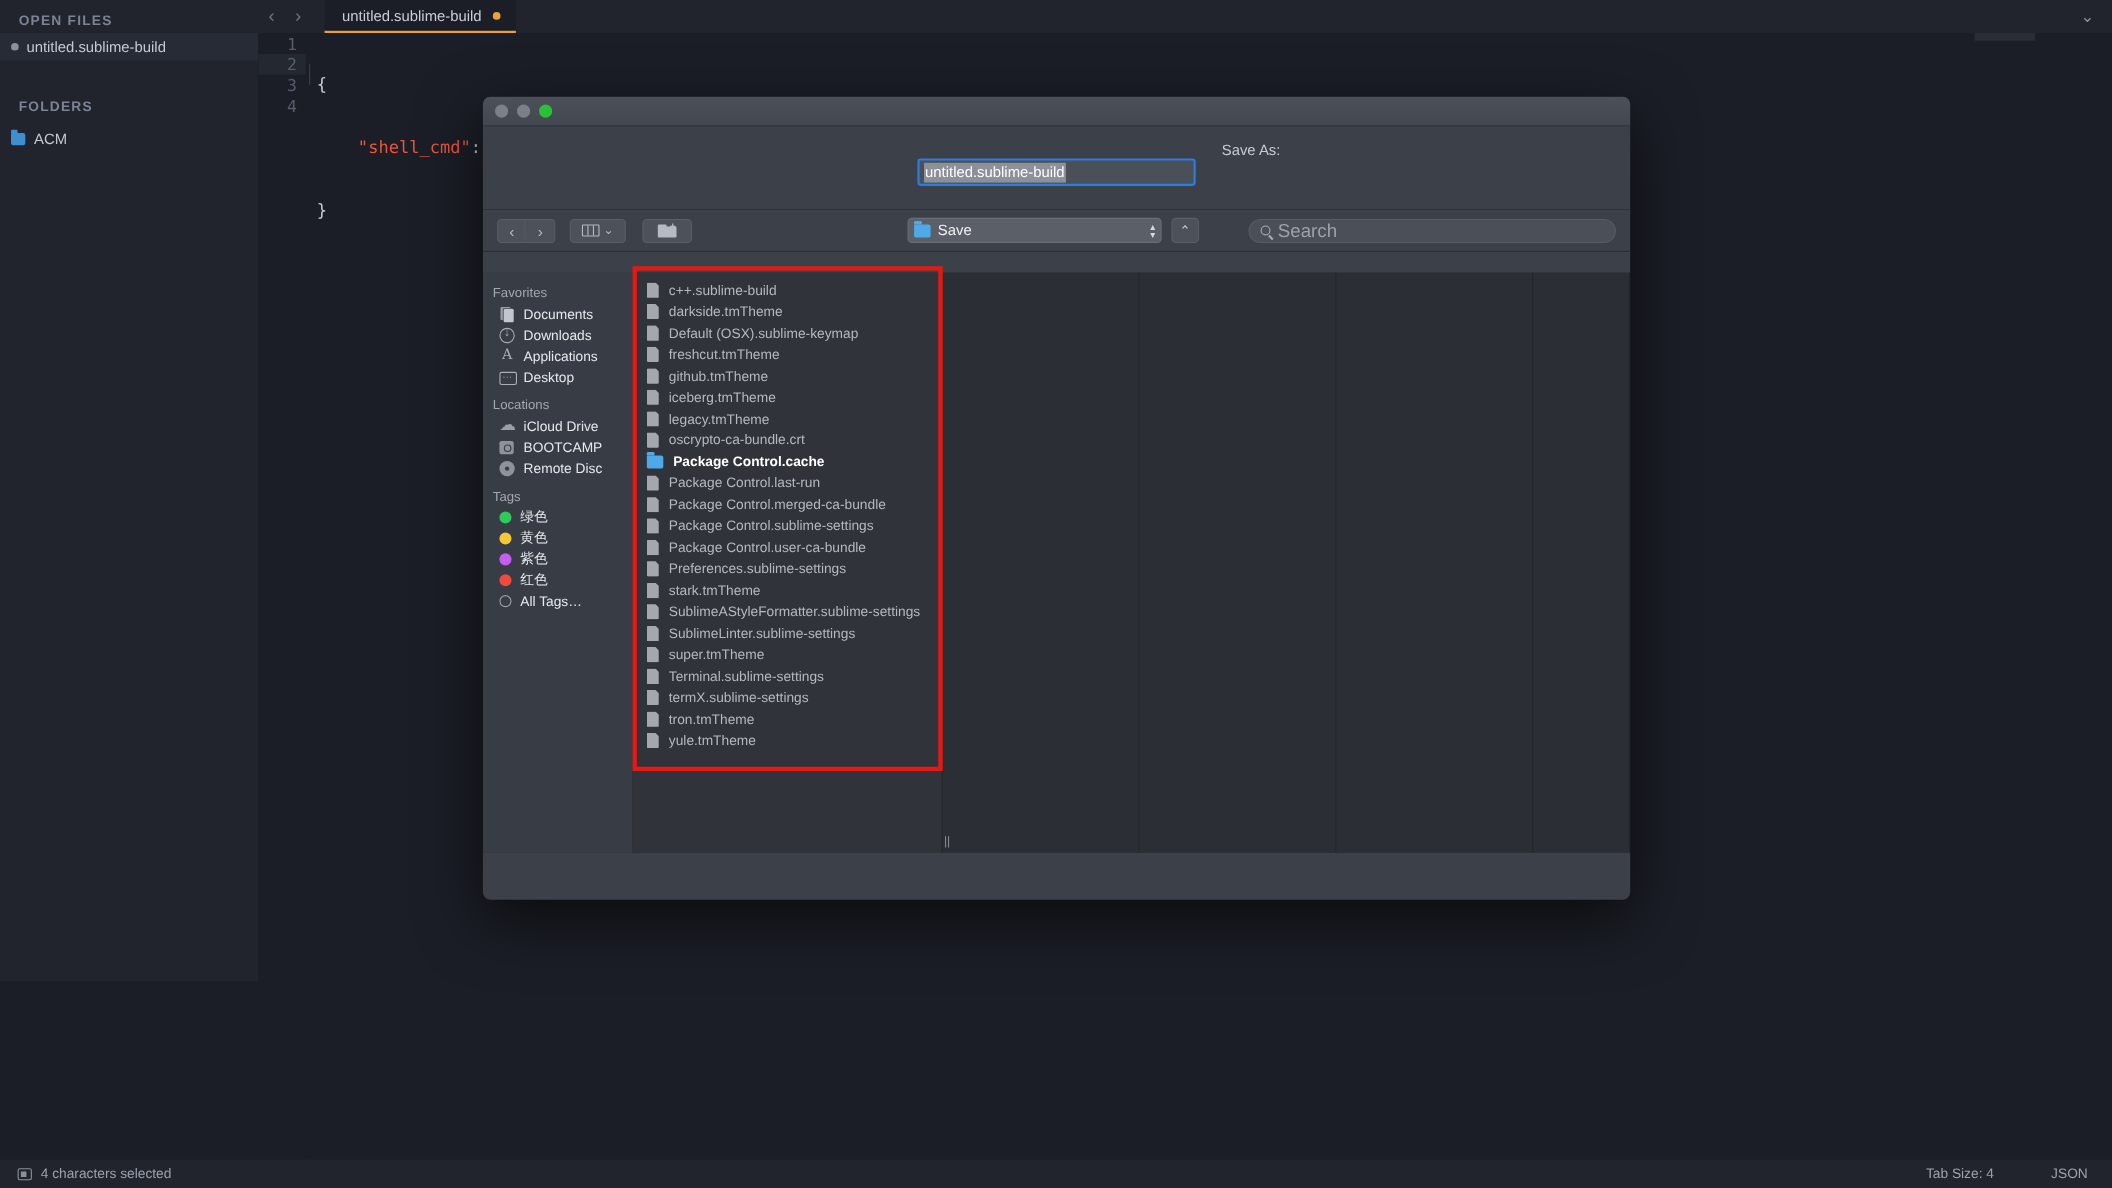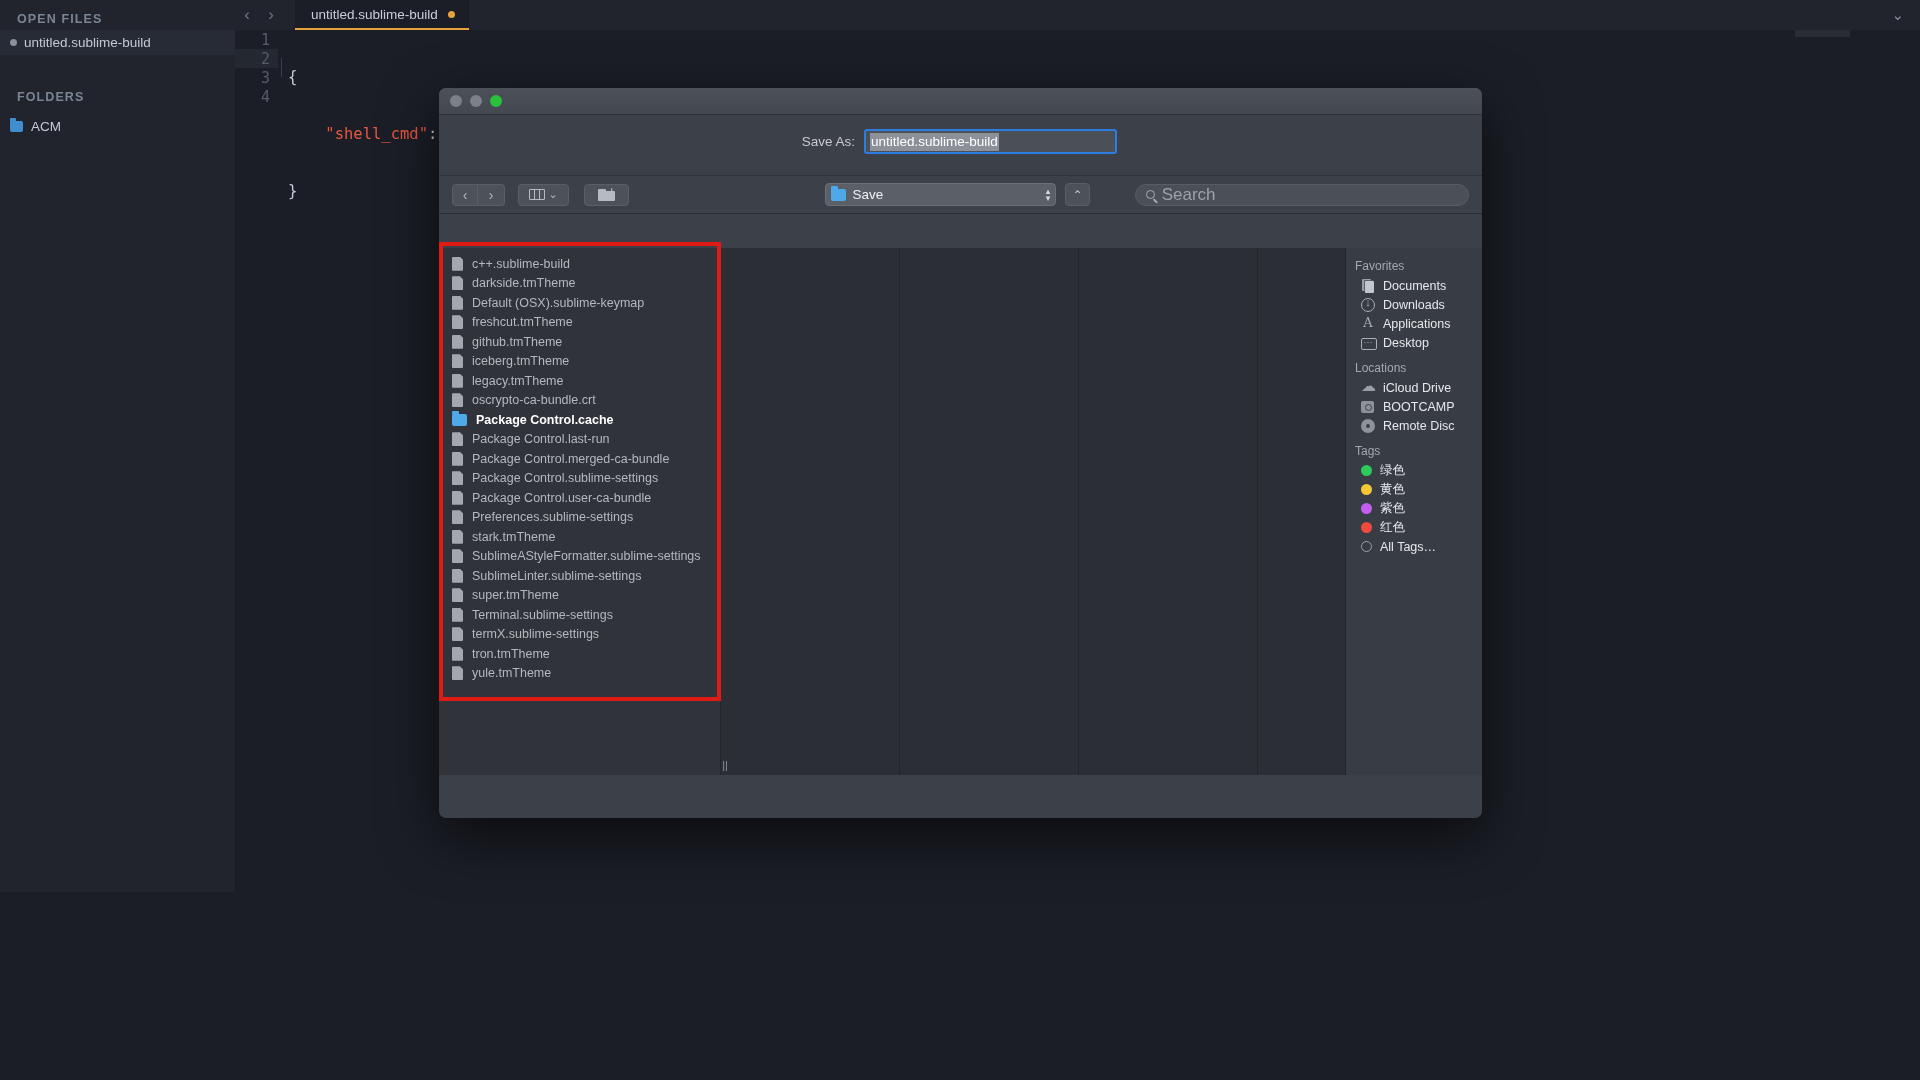--- a/index.html
+++ b/index.html
@@ -173,20 +173,21 @@
   #tl-zoom  { background: #2ac03a; }
 
   #dlg-fields {
     padding: 14px 0 12px 0;
     background: #3c4049;
     border-bottom: 1px solid #303439;
   }
   .field-row {
     display: flex; align-items: center;
     margin-bottom: 9px;
+    flex-direction: column;
   }
   .field-label {
     width: 425px; text-align: right;
     padding-right: 9px;
     color: #c7cace; font-size: 13.5px;
   }
   .field-input {
     width: 253px; height: 22px;
     background: #4b4f57;
     border: 1px solid #60646c;
@@ -490,20 +491,30 @@
       <div class="gut-num" style="top:58px;">4</div>
     </div>
     <div id="caret-line-guide"></div>
     <div id="code-lines">
       <div><span class="c-punct">{</span></div>
       <div><span class="c-punct">    </span><span class="c-str">"shell_cmd"</span><span class="c-punct">: </span><span class="c-str">"</span><span class="c-sel">make</span><span class="c-str">"</span></div>
       <div><span class="c-punct">}</span></div>
     </div>
   </div>
 
+  <div id="statusbar">
+    <div id="status-left">
+      <span id="status-icon"></span>
+      <span>4 characters selected</span>
+    </div>
+    <div id="status-right">
+      <span>Tab Size: 4</span>
+      <span>JSON</span>
+    </div>
+  </div>
 </div>
 
 <div id="save-dialog">
 
   <div id="dlg-titlebar">
     <span class="tl-btn" id="tl-close"></span>
     <span class="tl-btn" id="tl-min"></span>
     <span class="tl-btn" id="tl-zoom"></span>
   </div>
 
@@ -549,20 +560,74 @@
     <div id="up-btn">⌃</div>
 
     <div id="search-box">
       <span class="mag"></span>
       <span>Search</span>
     </div>
   </div>
 
   <div id="dlg-body">
 
+    <div id="dlg-sidebar">
+        <div class="sb-group">Favorites</div>
+        <div class="sb-item">
+          <span class="sb-ic ic-docs"></span>
+          <span>Documents</span>
+        </div>
+        <div class="sb-item">
+          <span class="sb-ic ic-dl"></span>
+          <span>Downloads</span>
+        </div>
+        <div class="sb-item">
+          <span class="sb-ic ic-apps"></span>
+          <span>Applications</span>
+        </div>
+        <div class="sb-item">
+          <span class="sb-ic ic-desk"></span>
+          <span>Desktop</span>
+        </div>
+        <div class="sb-group">Locations</div>
+        <div class="sb-item">
+          <span class="sb-ic ic-cloud"></span>
+          <span>iCloud Drive</span>
+        </div>
+        <div class="sb-item">
+          <span class="sb-ic ic-hdd"></span>
+          <span>BOOTCAMP</span>
+        </div>
+        <div class="sb-item">
+          <span class="sb-ic ic-disc"></span>
+          <span>Remote Disc</span>
+        </div>
+        <div class="sb-group">Tags</div>
+        <div class="sb-item">
+          <span class="tagdot" style="background: rgb(46, 203, 92);"></span>
+          <span>绿色</span>
+        </div>
+        <div class="sb-item">
+          <span class="tagdot" style="background: rgb(243, 200, 50);"></span>
+          <span>黄色</span>
+        </div>
+        <div class="sb-item">
+          <span class="tagdot" style="background: rgb(196, 94, 240);"></span>
+          <span>紫色</span>
+        </div>
+        <div class="sb-item">
+          <span class="tagdot" style="background: rgb(240, 73, 62);"></span>
+          <span>红色</span>
+        </div>
+        <div class="sb-item">
+          <span class="tagdot-empty"></span>
+          <span>All Tags…</span>
+        </div>
+      </div>
+
     <div id="cols-wrap">
       <div class="fcol" id="col1">
           <div class="frow">
             <span class="fic-doc"></span>
             <span>c++.sublime-build</span>
           </div>
           <div class="frow">
             <span class="fic-doc"></span>
             <span>darkside.tmTheme</span>
           </div>
@@ -647,69 +712,15 @@
             <span>yule.tmTheme</span>
           </div>
         </div>
       <div class="fcol" id="col2"></div>
       <div class="fcol" id="col3"></div>
       <div class="fcol" id="col4"></div>
       <div class="fcol" id="col5"></div>
       <div id="red-highlight"></div>
       <div id="col-resizer">||</div>
     </div>
-
-    <div id="dlg-sidebar">
-        <div class="sb-group">Favorites</div>
-        <div class="sb-item">
-          <span class="sb-ic ic-docs"></span>
-          <span>Documents</span>
-        </div>
-        <div class="sb-item">
-          <span class="sb-ic ic-dl"></span>
-          <span>Downloads</span>
-        </div>
-        <div class="sb-item">
-          <span class="sb-ic ic-apps"></span>
-          <span>Applications</span>
-        </div>
-        <div class="sb-item">
-          <span class="sb-ic ic-desk"></span>
-          <span>Desktop</span>
-        </div>
-        <div class="sb-group">Locations</div>
-        <div class="sb-item">
-          <span class="sb-ic ic-cloud"></span>
-          <span>iCloud Drive</span>
-        </div>
-        <div class="sb-item">
-          <span class="sb-ic ic-hdd"></span>
-          <span>BOOTCAMP</span>
-        </div>
-        <div class="sb-item">
-          <span class="sb-ic ic-disc"></span>
-          <span>Remote Disc</span>
-        </div>
-        <div class="sb-group">Tags</div>
-        <div class="sb-item">
-          <span class="tagdot" style="background: rgb(46, 203, 92);"></span>
-          <span>绿色</span>
-        </div>
-        <div class="sb-item">
-          <span class="tagdot" style="background: rgb(243, 200, 50);"></span>
-          <span>黄色</span>
-        </div>
-        <div class="sb-item">
-          <span class="tagdot" style="background: rgb(196, 94, 240);"></span>
-          <span>紫色</span>
-        </div>
-        <div class="sb-item">
-          <span class="tagdot" style="background: rgb(240, 73, 62);"></span>
-          <span>红色</span>
-        </div>
-        <div class="sb-item">
-          <span class="tagdot-empty"></span>
-          <span>All Tags…</span>
-        </div>
-      </div>
   </div>
 
 </div>
 
 </body></html>

